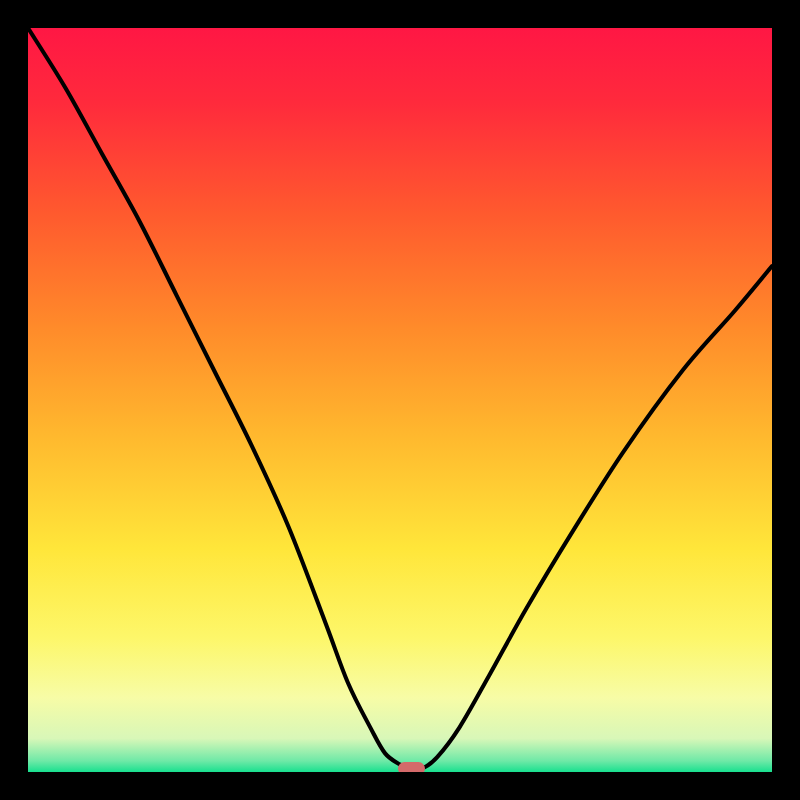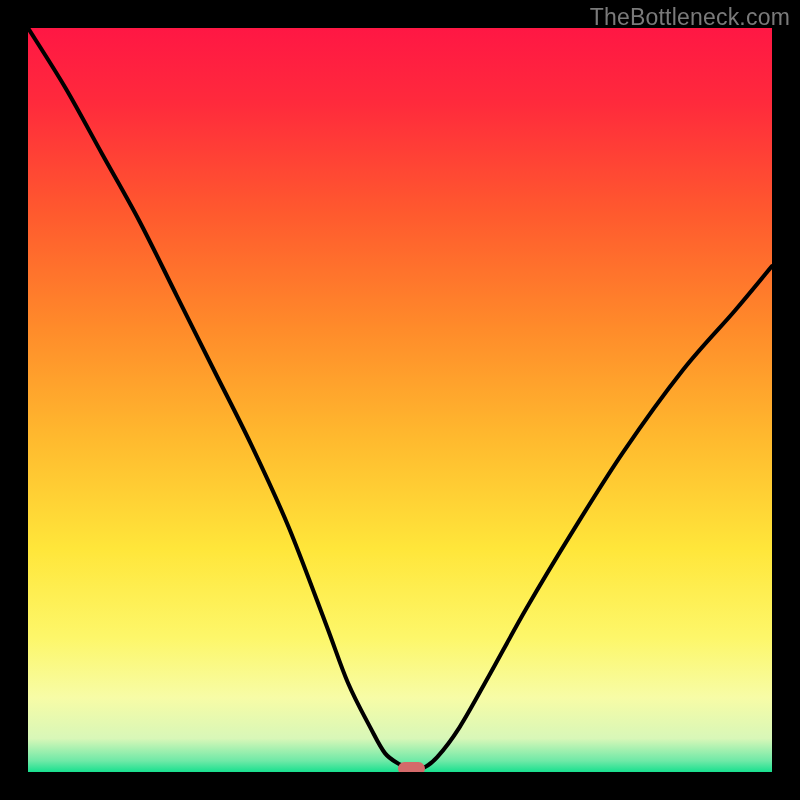--- a/index.html
+++ b/index.html
@@ -53,21 +53,20 @@
   .marker {
     position: absolute;
     background: #d46a6a;
     border-radius: 8px;
   }
 </style>
 </head>
 <body>
 
 <div class="frame">
-  <div class="watermark">TheBottleneck.com</div>
   <div class="plot">
     <svg class="gradient" viewBox="0 0 100 100" preserveAspectRatio="none">
       <defs>
         <linearGradient id="bg-grad" x1="0" y1="0" x2="0" y2="1">
             <stop offset="0%" stop-color="#ff1744"></stop>
             <stop offset="10%" stop-color="#ff2a3c"></stop>
             <stop offset="25%" stop-color="#ff5a2e"></stop>
             <stop offset="40%" stop-color="#ff8a2a"></stop>
             <stop offset="55.00000000000001%" stop-color="#ffb92e"></stop>
             <stop offset="70%" stop-color="#ffe63a"></stop>

